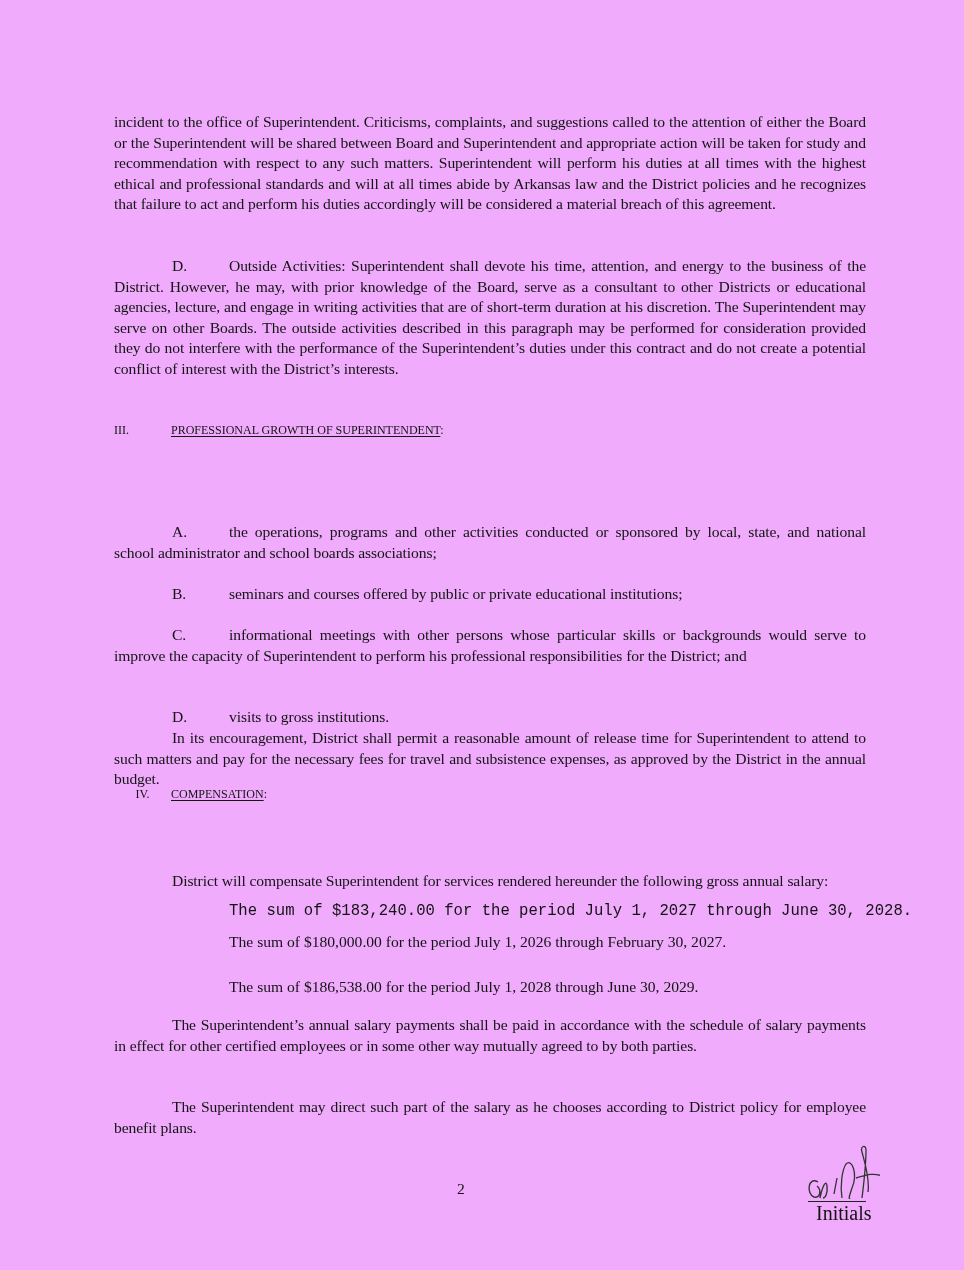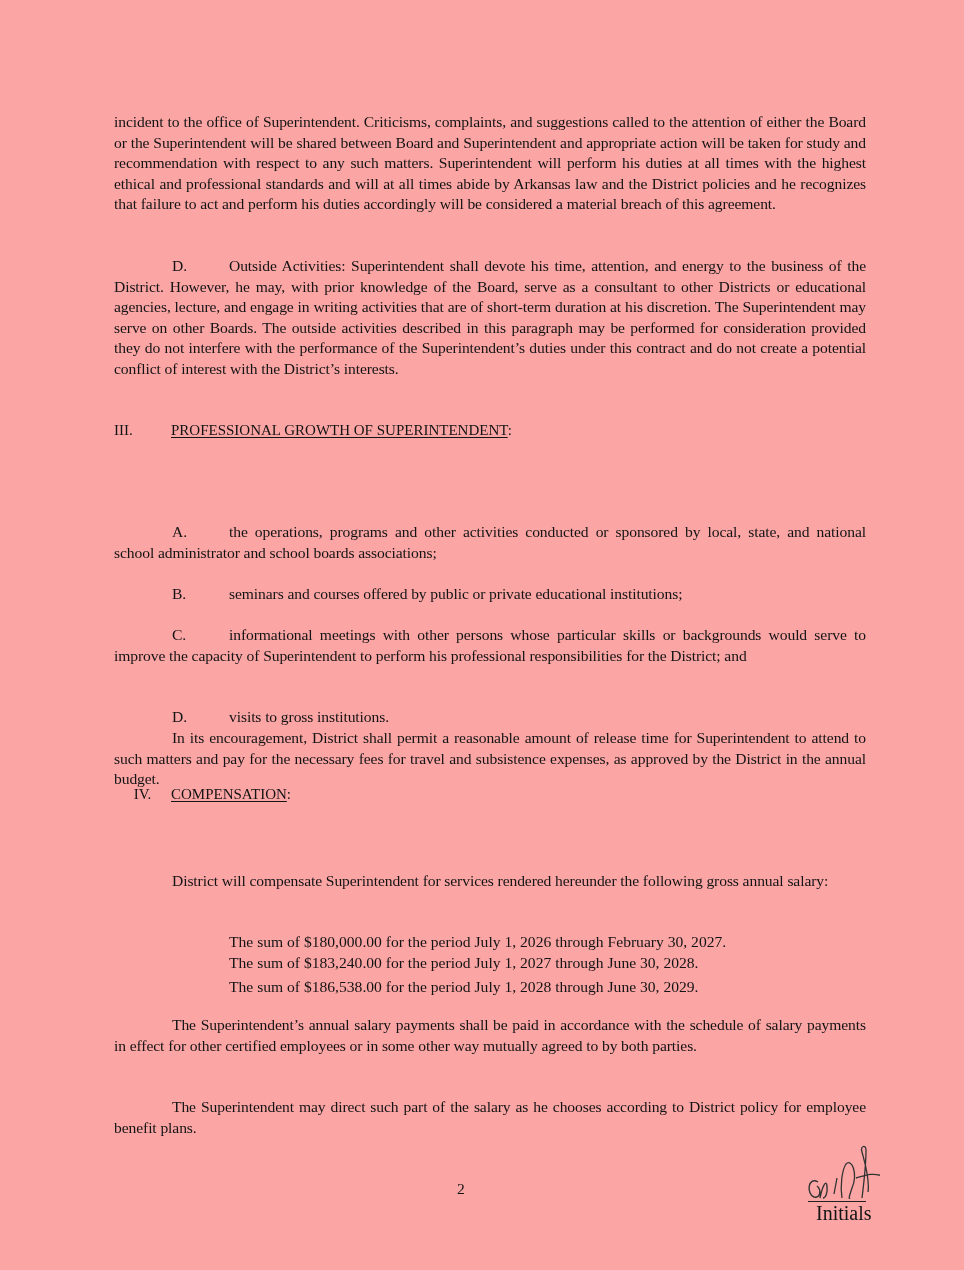--- a/index.html
+++ b/index.html
@@ -1,27 +1,27 @@
 <!DOCTYPE html>
 <html><head>
 <meta charset="utf-8">
 <style>
   html, body { margin: 0; padding: 0; background: #ffffff; }
   body {
     width: 964px; height: 1270px; position: relative; overflow: hidden;
     font-family: "Liberation Serif", serif; color: #141414;
   }
-  .page { position: absolute; left: 0; top: 0; width: 964px; height: 1270px; background: #fca5a5; }
+  .page { position: absolute; left: 0; top: 0; width: 964px; height: 1270px; background: #f0abfc; }
   .p {
     position: absolute; left: 114px; width: 752px;
     font-size: 15.6px; line-height: 20.6px; text-align: justify;
     letter-spacing: -0.1px; margin: 0;
   }
   .p .indent { display: inline-block; width: 58px; }
-  .heading { position: absolute; left: 114px; font-size: 15px; line-height: 20.6px; }
+  .heading { position: absolute; left: 114px; font-size: 12px; line-height: 20.6px; }
   .heading .num { display: inline-block; width: 57px; }
   .heading .title { text-decoration: underline; text-underline-offset: 2px; }
   .salary-line { position: absolute; left: 229px; font-size: 15.6px; line-height: 20.6px; white-space: nowrap; }
   .page-number { position: absolute; left: 457px; top: 1180px; font-size: 15.6px; }
   .initials-block { position: absolute; left: 800px; top: 1142px; width: 80px; height: 80px; }
   .initials-label { position: absolute; left: 16px; top: 60px; font-size: 20px; }
   .initials-line { position: absolute; left: 8px; top: 59px; width: 58px; height: 1px; background: #222; }
 </style>
 </head>
 <body>
@@ -47,21 +47,21 @@
 
   <p class="p" style="top:728px;"><span class="indent"></span><span>In its encouragement, District shall permit a reasonable amount of release time for Superintendent to attend to such matters and pay for the necessary fees for travel and subsistence expenses, as approved by the District in the annual budget.</span></p>
 
   <div class="heading" style="top:784px;text-align:center;">
     <span class="num">IV.</span><span class="title">COMPENSATION</span><span>:</span>
   </div>
 
   <p class="p" style="top:871px;"><span class="indent"></span><span>District will compensate Superintendent for services rendered hereunder the following gross annual salary:</span></p>
 
   <div class="salary-line" style="top:932px;">The sum of $180,000.00 for the period July 1, 2026 through February 30, 2027.</div>
-  <div class="salary-line" style="top:953px;">The sum of $183,240.00 for the period July 1, 2027 through June 30, 2028.</div>
+  <div class="salary-line" style="top:901px;font-family:Liberation Mono, monospace;">The sum of $183,240.00 for the period July 1, 2027 through June 30, 2028.</div>
   <div class="salary-line" style="top:977px;">The sum of $186,538.00 for the period July 1, 2028 through June 30, 2029.</div>
 
   <p class="p" style="top:1015px;"><span class="indent"></span><span>The Superintendent’s annual salary payments shall be paid in accordance with the schedule of salary payments in effect for other certified employees or in some other way mutually agreed to by both parties.</span></p>
 
   <p class="p" style="top:1097px;"><span class="indent"></span><span>The Superintendent may direct such part of the salary as he chooses according to District policy for employee benefit plans.</span></p>
 
   <div class="page-number">2</div>
 
   <div class="initials-block">
     <svg width="80" height="62" viewBox="0 0 80 62" style="position:absolute;left:0;top:0;">

